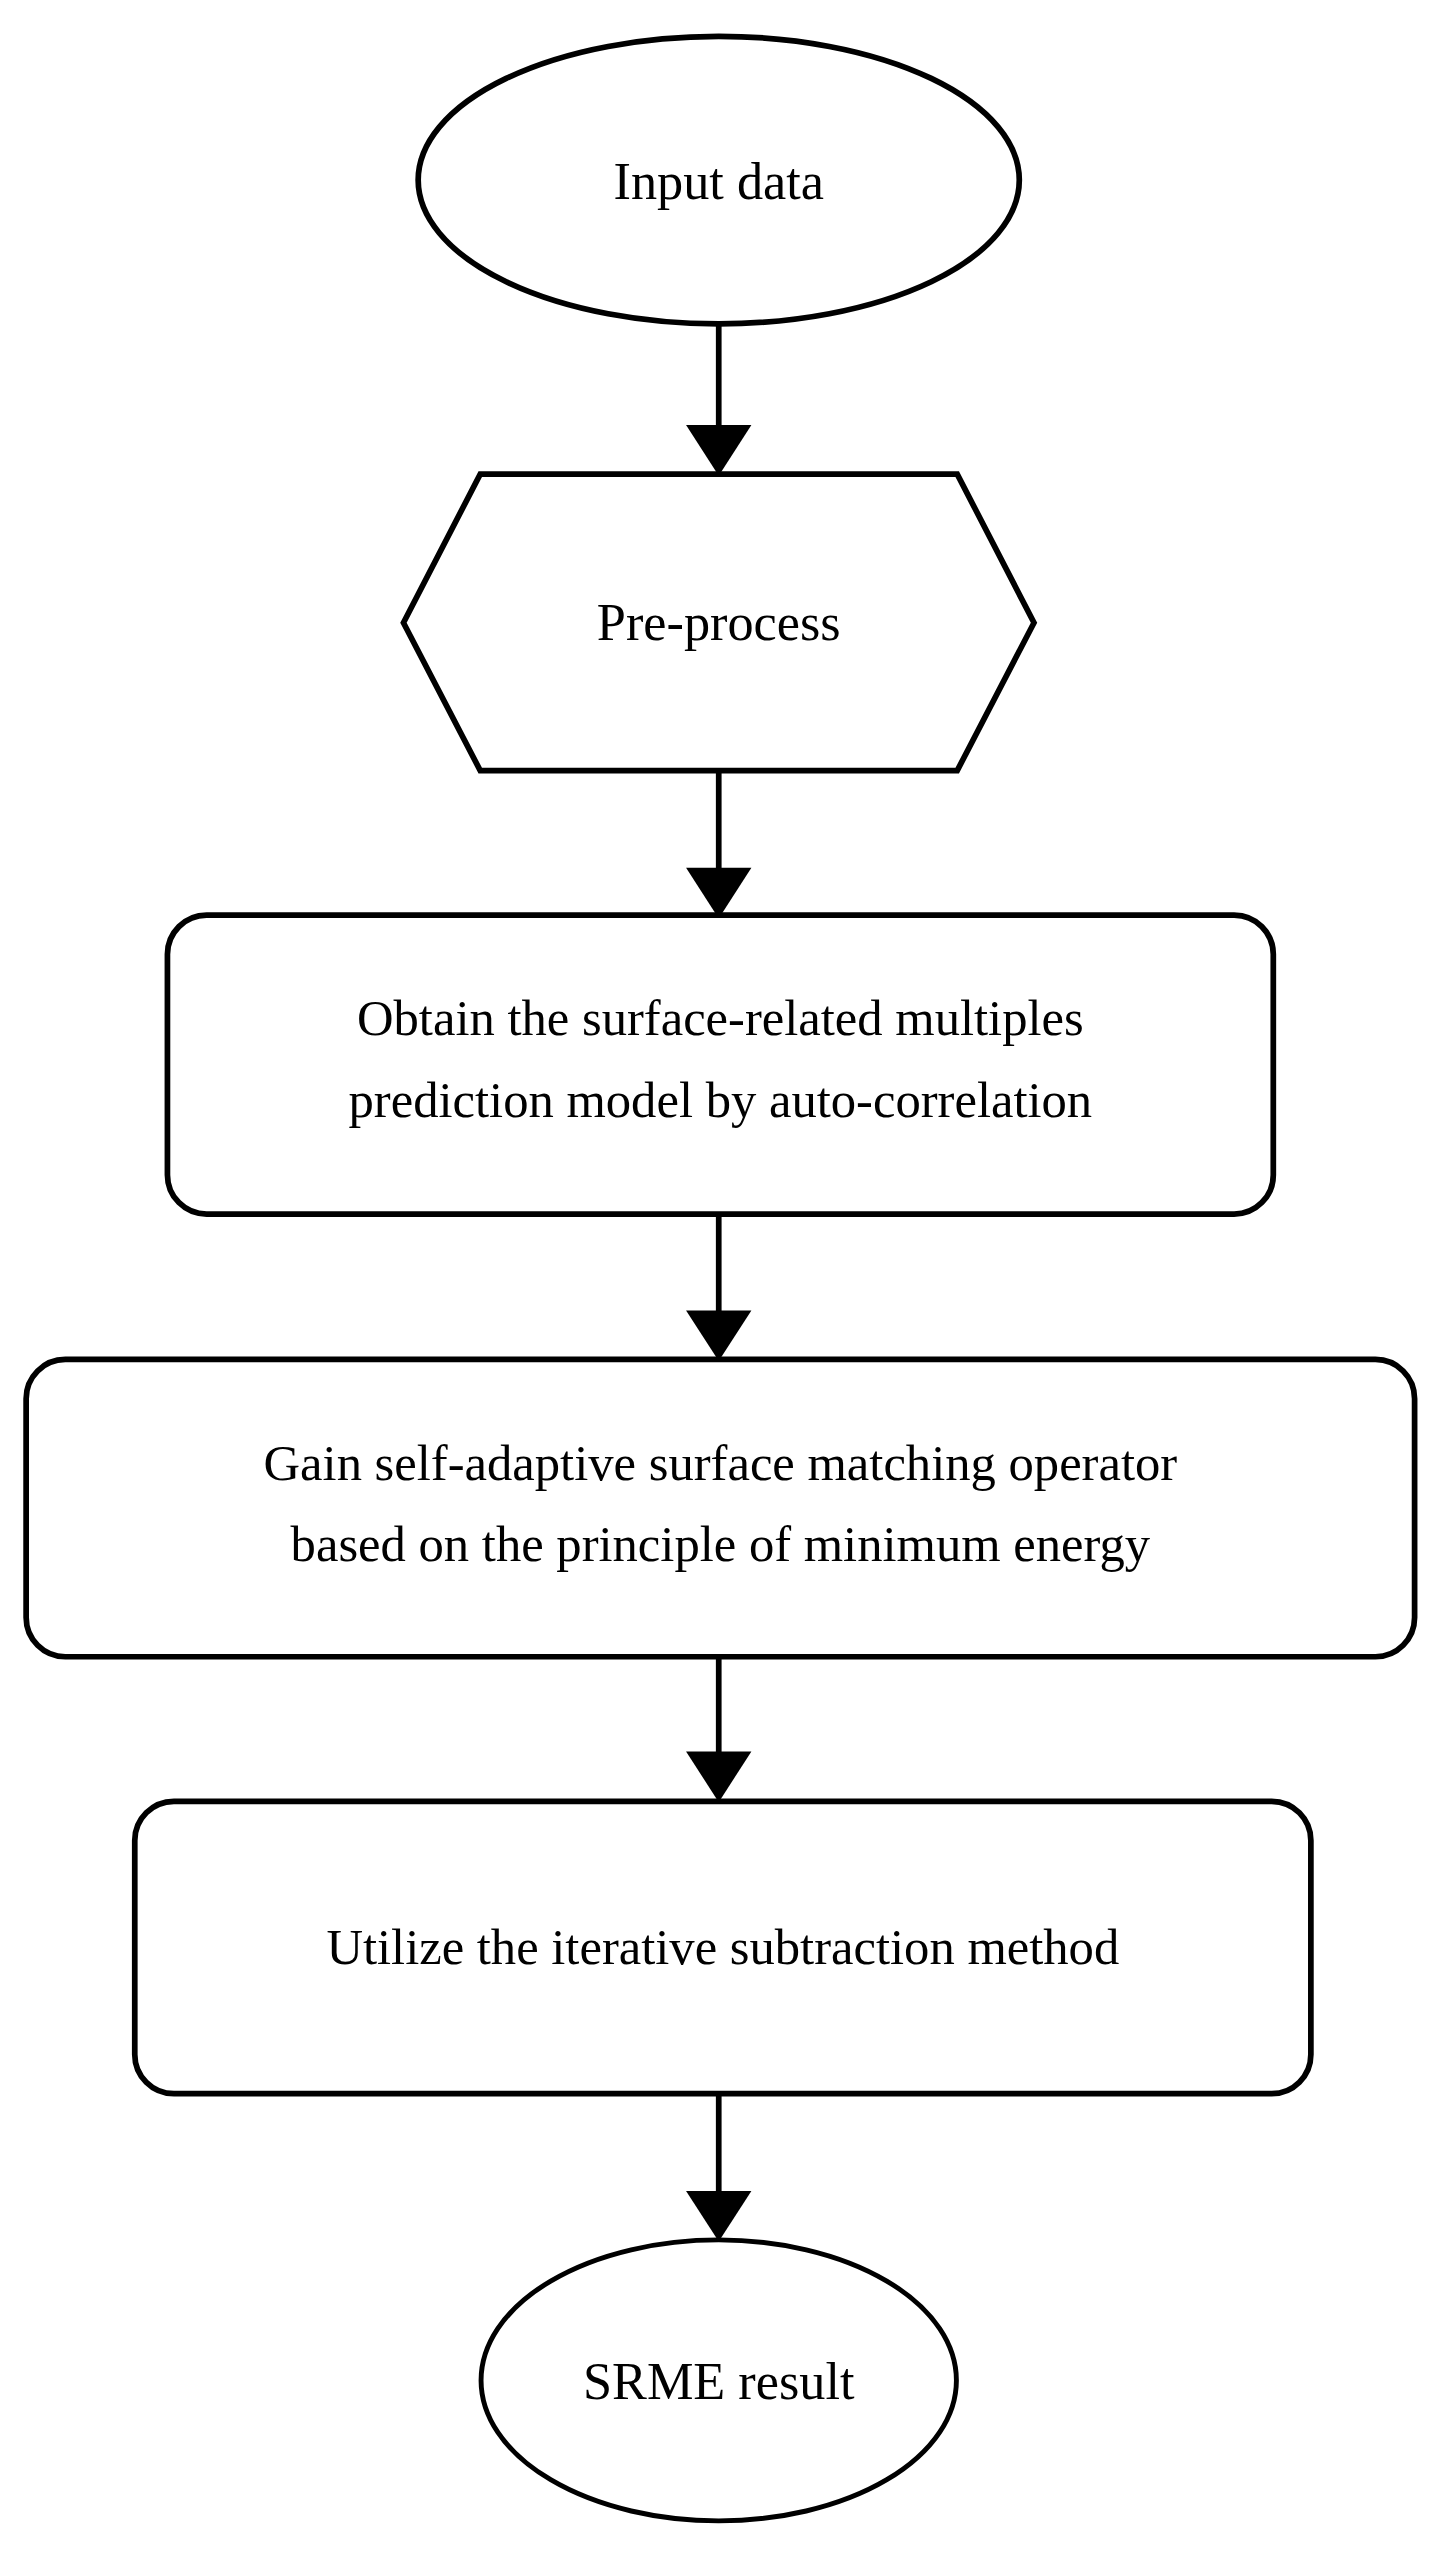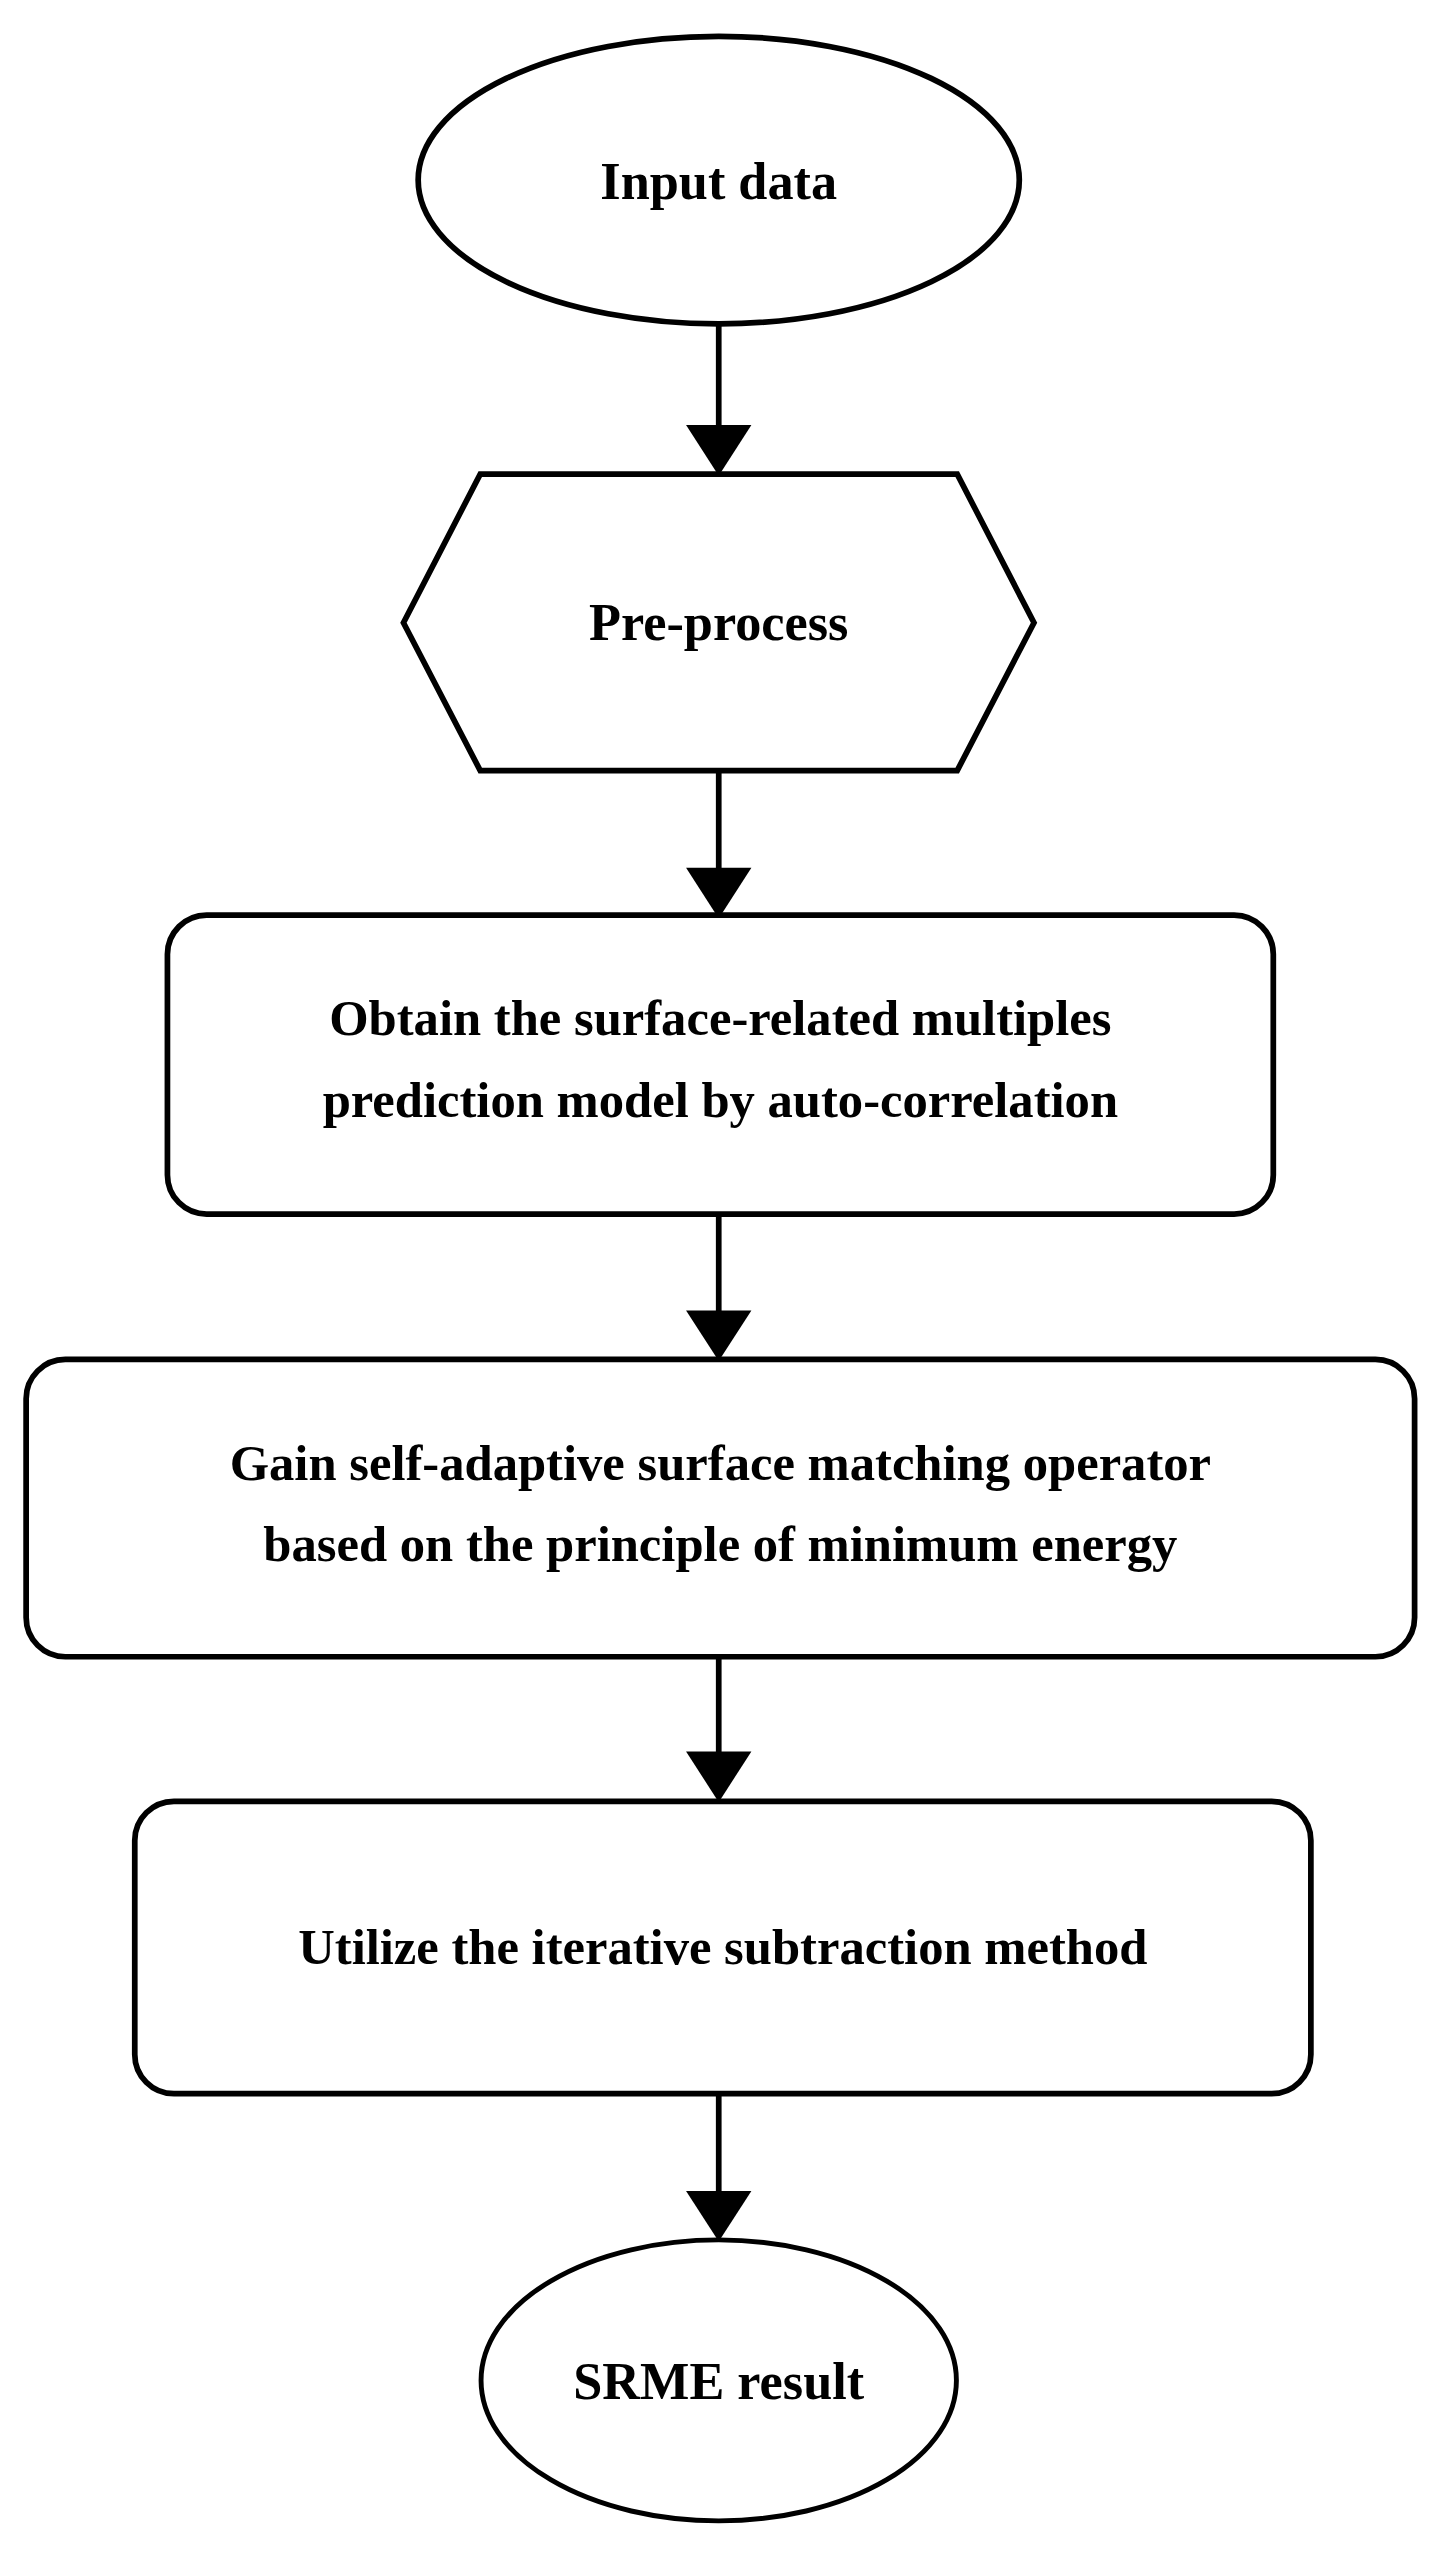--- a/index.html
+++ b/index.html
@@ -13,21 +13,20 @@
     position: relative;
     overflow: hidden;
     font-family: "Liberation Serif", "DejaVu Serif", serif;
   }
   #flow-root {
     position: absolute;
     left: 0;
     top: 0;
     width: 1444px;
     height: 2576px;
-    font-weight: bold;
   }
   svg.flow-canvas {
     display: block;
     width: 1444px;
     height: 2576px;
   }
   .node-shape {
     fill: #ffffff;
     stroke: #000000;
     stroke-width: 7;

